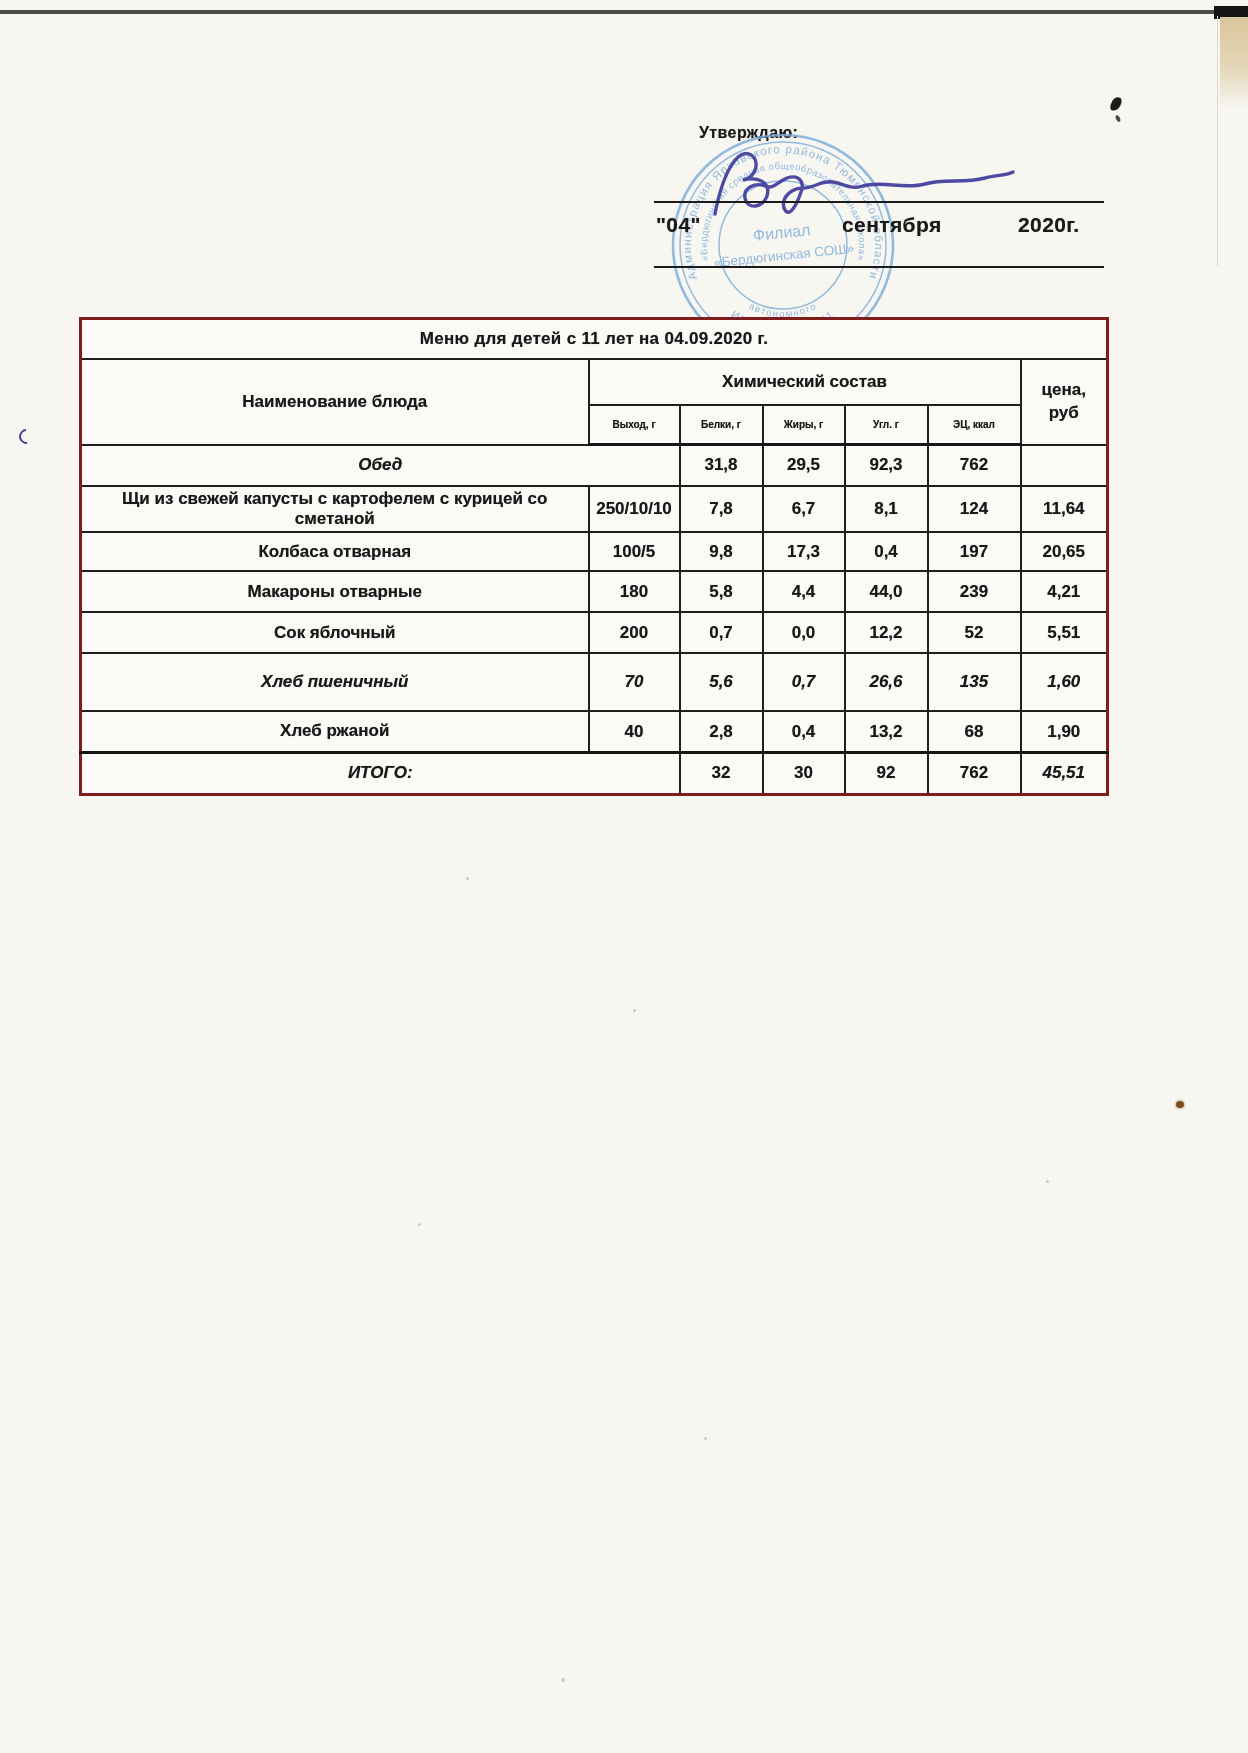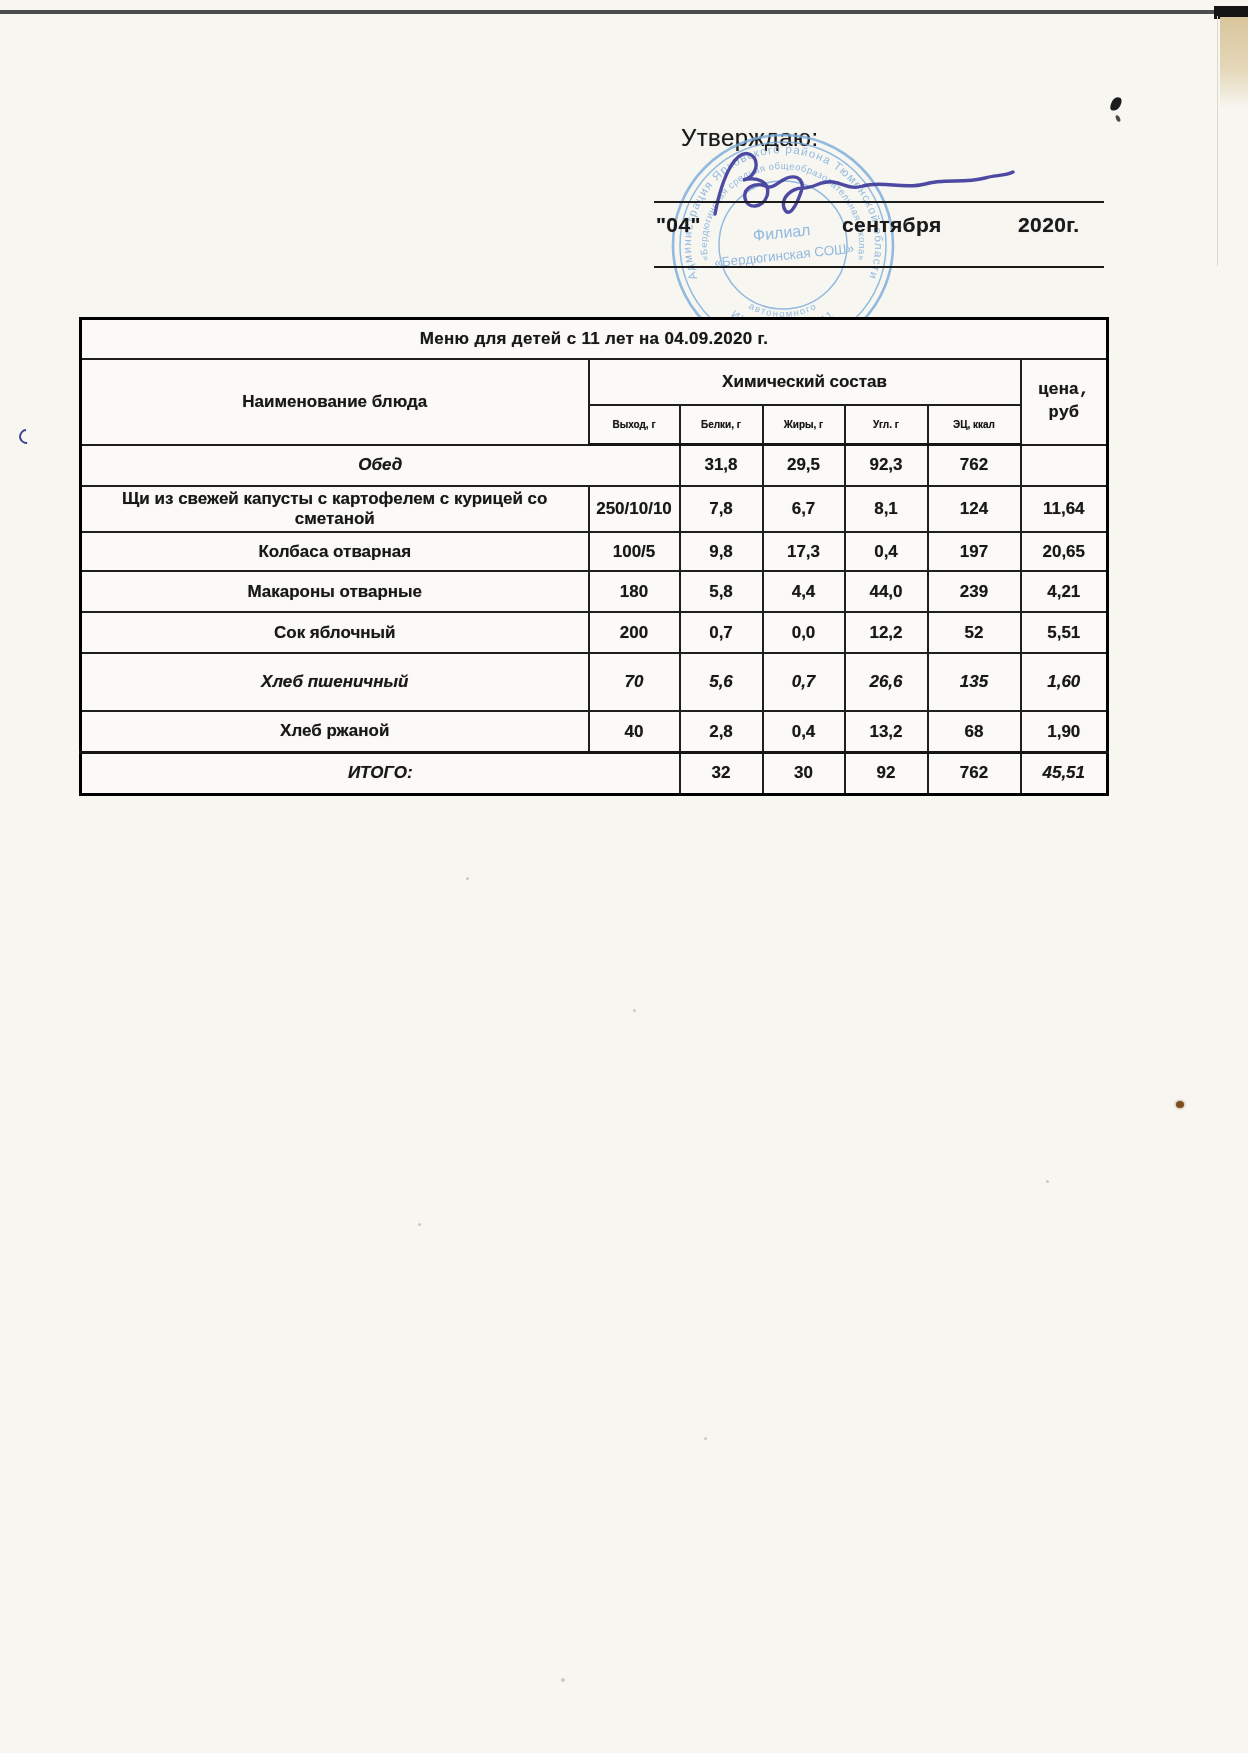--- a/index.html
+++ b/index.html
@@ -19,45 +19,45 @@
   .blob-dark{position:absolute;left:1111px;top:97px;width:10px;height:14px;background:#1c1c1c;
     border-radius:65% 35% 70% 30%;transform:rotate(12deg);}
   .blob-tail{position:absolute;left:1116px;top:115px;width:4px;height:7px;background:#4a4a4a;
     border-radius:50%;transform:rotate(-25deg);}
   .mark-blue{position:absolute;left:19px;top:429px;width:11px;height:11px;border:2.5px solid #3b3f95;
     border-left-color:transparent;border-bottom-color:transparent;border-radius:50%;transform:rotate(-140deg);}
   .dot-brown{position:absolute;left:1176px;top:1101px;width:8px;height:7px;background:#7d4f1f;border-radius:50%;
     box-shadow:0 0 2px 1px rgba(125,79,31,.35);}
   .speck{position:absolute;border-radius:50%;background:#ccc9c0;}
   
-  .approve-label{position:absolute;left:681px;top:124px;font-size:24px;font-weight:400;letter-spacing:.4px;}
+  .approve-label{position:absolute;left:699px;top:124px;font-size:16px;font-weight:700;letter-spacing:.4px;}
   .sig-line{position:absolute;height:0;border-top:2.5px solid #1b1b1b;}
   .line1{left:654px;top:201px;width:450px;}
   .line2{left:654px;top:266px;width:450px;}
   .date-row span{position:absolute;top:213px;font-size:21px;font-weight:700;letter-spacing:.4px;}
   .d-day{left:656px;}
   .d-month{left:842px;text-align:center;}
   .d-year{left:1018px;}
   .stamp{position:absolute;left:669px;top:131px;width:228px;height:228px;opacity:.8;}
   .signature{position:absolute;left:693px;top:138px;width:330px;height:92px;opacity:.92;}
   
   table.menu{
     position:absolute;left:79px;top:317px;width:1027px;
     border-collapse:collapse;table-layout:fixed;
-    background:#fbfaf6;border:3px solid #000000;
+    background:#fbfaf6;border:3px solid #7f1d1d;
   }
   table.menu td{
     border:2px solid #1f1f1f;
     font-size:17px;font-weight:700;text-align:center;vertical-align:middle;
     padding:2px 4px;color:#181818;
   }
   td.title-cell{font-size:27px;font-weight:700;letter-spacing:.3px;border-bottom:3px solid #161616;}
   td.hdr-dish{font-size:15px;}
   td.hdr-chem{font-size:15px;}
-  td.hdr-price{font-size:18px;line-height:1.3;font-weight:700;font-family:Liberation Mono, monospace;}
+  td.hdr-price{font-size:18px;line-height:1.3;font-weight:700;}
   tr.subhdr td{font-size:10px;border-bottom:3px solid #161616;}
   td.name-cell{text-align:left;padding-left:7px;line-height:1.2;white-space:pre-line;}
   td.meal-cell{font-size:19px;font-style:italic;text-align:center;}
   tr.total td{border-top:3px solid #161616;}
   td.total-cell{font-size:20px;font-style:italic;text-align:left;padding-left:7px;}
   td.light{font-weight:400;}
   td.price-total{font-style:italic;font-size:16.5px;}
   tr.r-title{height:40px;}
   tr.r-hdr1{height:46px;}
   tr.subhdr{height:40px;}

